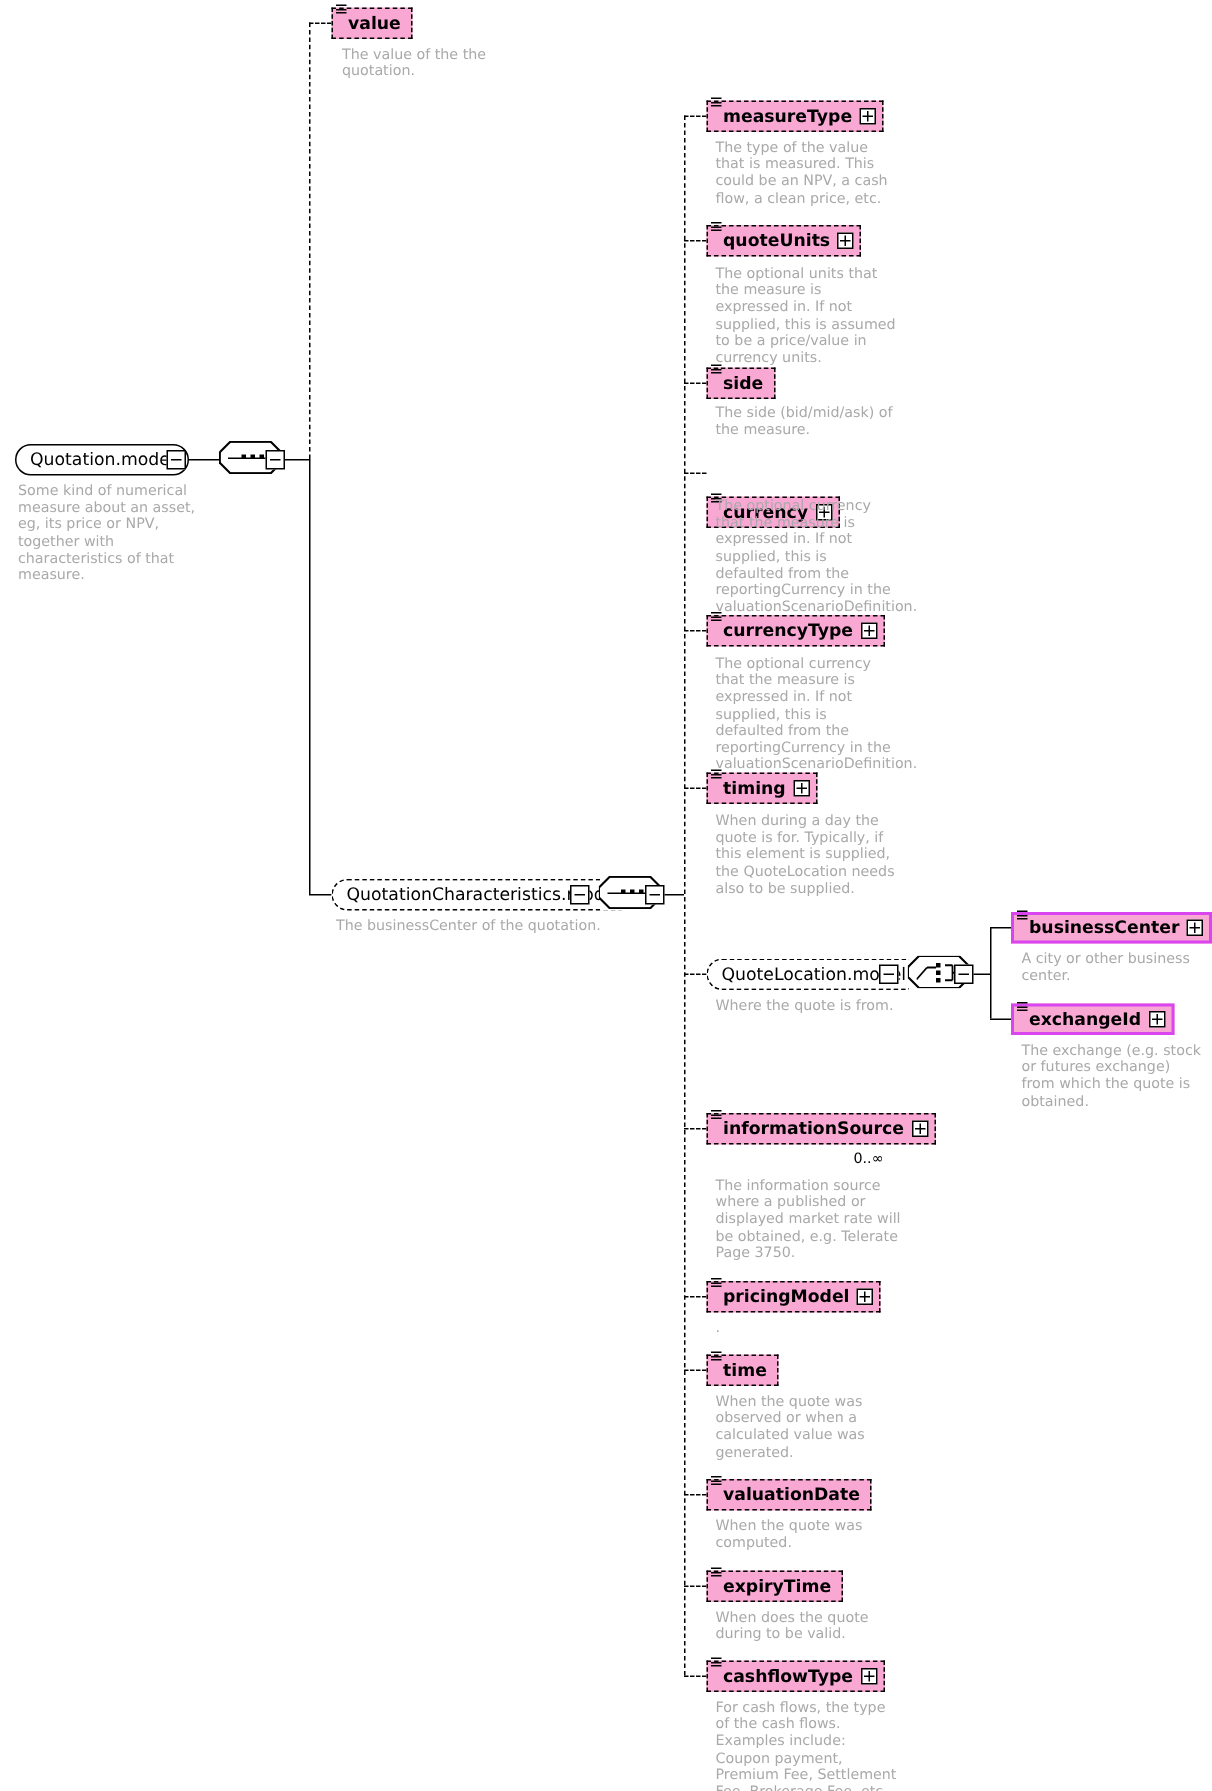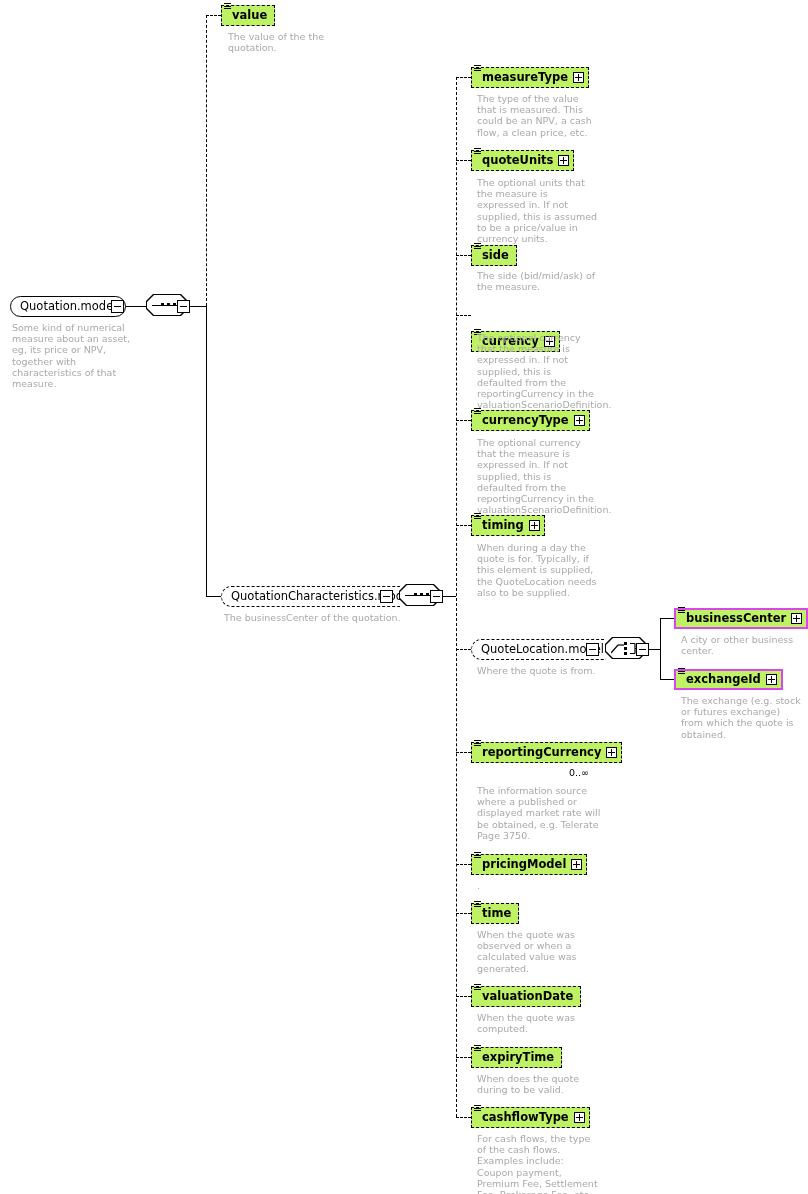--- a/index.html
+++ b/index.html
@@ -20,21 +20,21 @@
   .ln.h-solid { border-top: 1px solid #000; height:0; }
   .ln.v-solid { border-left: 1px solid #000; width:0; }
   .ln.h-dash  { height:0; border-top: 1px dashed #000; }
   .ln.v-dash  { width:0;  border-left: 1px dashed #000; }
 
   
   .node {
     position: absolute;
     display: flex;
     align-items: center;
-    background: #bef264;
+    background: #f9a8d4;
     height: 21px;
     padding: 0 4px 0 10px;
     white-space: nowrap;
   }
   .node .shadow {
     position:absolute; left:4px; top:4px; right:-4px; bottom:-4px;
     background:#c8c8c8; z-index:-1;
   }
   .node.optional { border: 1px dashed #000; }
   .node.required { border: 2px solid #d946ef; }
@@ -373,21 +373,21 @@
   </div>
   <div class="doc" style="left:681px; top:695px; width:124px;">The exchange (e.g. stock or futures exchange) from which the quote is obtained.</div>
 
   <div class="node optional" style="left:471px; top:742px;">
     <span class="shadow"></span>
     <span class="eqicon">
         <i></i>
         <i></i>
         <i></i>
       </span>
-    <span class="lbl">reportingCurrency</span>
+    <span class="lbl">informationSource</span>
     <span class="plus"></span>
   </div>
   <div class="card" style="left:569px; top:768px;">0..∞</div>
   <div class="doc" style="left:477px; top:785px; width:128px;">The information source where a published or displayed market rate will be obtained, e.g. Telerate Page 3750.</div>
 
   <div class="node optional" style="left:471px; top:854px;">
     <span class="shadow"></span>
     <span class="eqicon">
         <i></i>
         <i></i>

